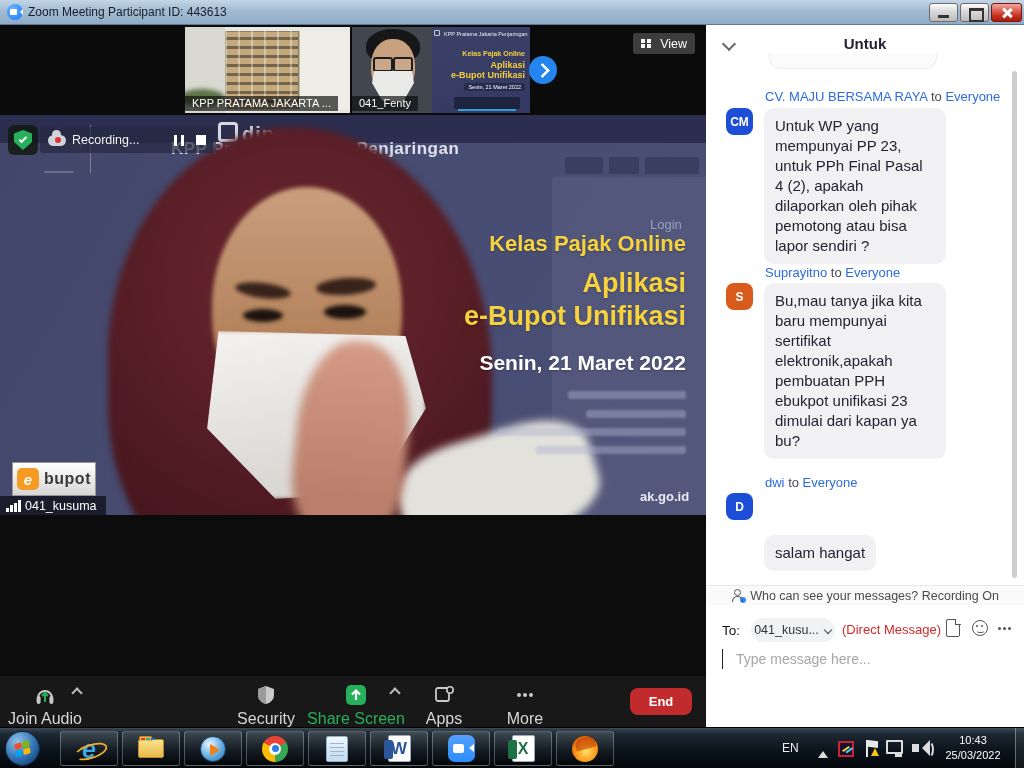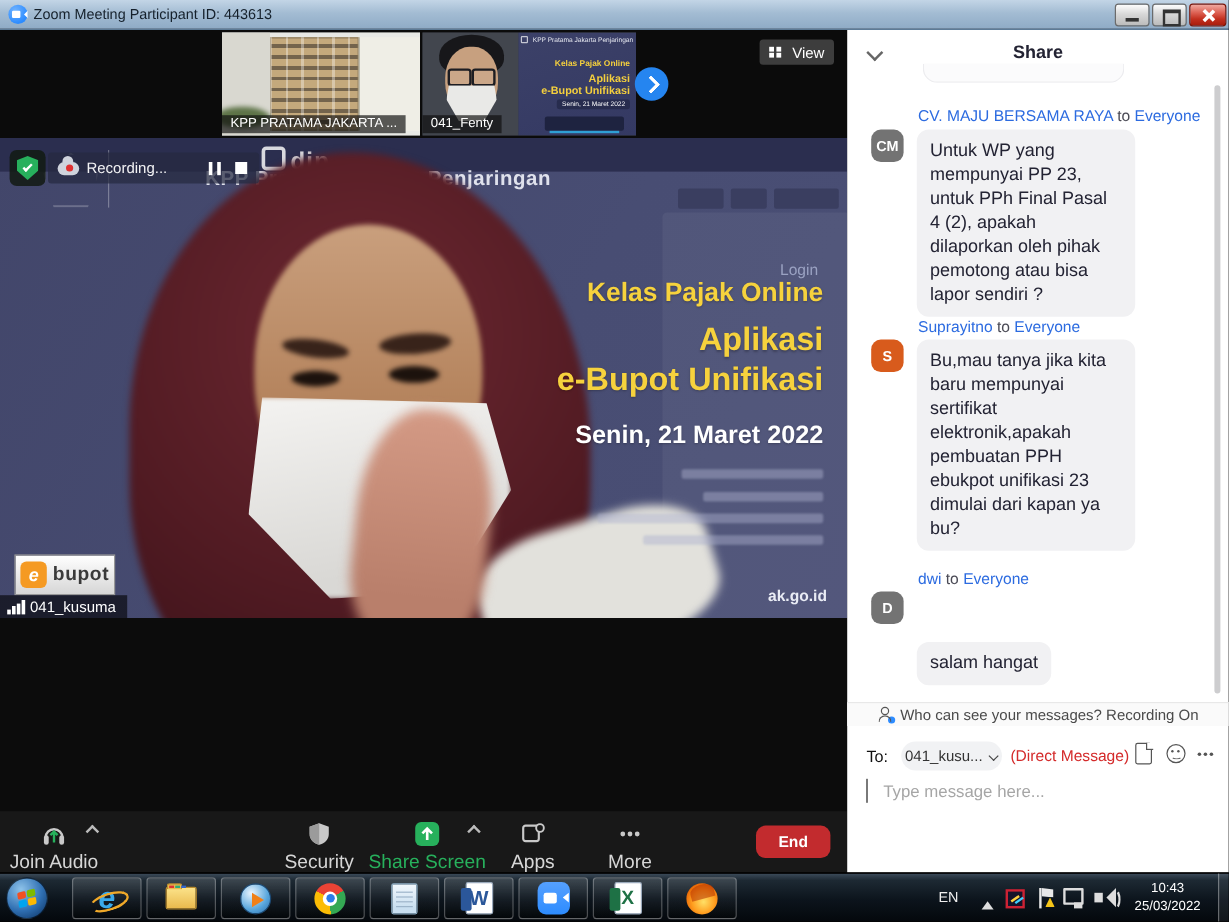--- a/index.html
+++ b/index.html
@@ -281,21 +281,21 @@
   #chat-title { position:absolute; left:0; top:0; width:318px; height:38px; text-align:center;
     line-height:38px; font-size:15px; font-weight:bold; color:#232333; }
   #partial-bubble { position:absolute; left:63px; top:28px; width:168px; height:16px;
     background:#fbfbfc; border:1px solid #ececef; border-top:none; border-radius:0 0 12px 12px; }
   #chat-scrollbar { position:absolute; left:306px; top:46px; width:5px; height:507px;
     background:#cdcdcf; border-radius:3px; }
   .msg-header { position:absolute; left:59px; font-size:13px; white-space:nowrap; color:#4a4a55; }
   .msg-header .who { color:#2c6be0; }
   .avatar { position:absolute; left:20px; width:27px; height:27px; border-radius:8px; color:#fff;
     font-size:12px; font-weight:bold; display:flex; align-items:center; justify-content:center; }
-  .av-slate { background:#737373; } .av-orange { background:#d85b1c; }
+  .av-slate { background:#1d4ed8; } .av-orange { background:#d85b1c; }
   .bubble { position:absolute; left:58px; background:#f1f1f3; border-radius:10px; padding:8px 11px;
     font-size:15px; line-height:20px; color:#232333; }
   .bubble.wide { width:182px; }
   #chat-notice { position:absolute; left:0; top:560px; width:318px; height:20px; background:#fafafa;
     border-top:1px solid #e8e8e8; display:flex; align-items:center; justify-content:center; gap:6px;
     font-size:12.5px; color:#4a4a4a; }
   #notice-person { position:relative; width:13px; height:13px; }
   #notice-person::before { content:""; position:absolute; left:3px; top:0; width:5px; height:5px;
     border:1.5px solid #555; border-radius:50%; }
   #notice-person::after { content:""; position:absolute; left:1px; top:7px; width:9px; height:5px;
@@ -473,21 +473,21 @@
         <circle cx="17" cy="6" r="3.2" fill="#181818" stroke="#c9c9c9" stroke-width="1.6"></circle>
       </svg>
       <div class="lbl">Apps</div>
     </div>
     <div id="end-btn">End</div>
   </div>
 </div>
 
 <div id="chat">
   <div id="chat-collapse"></div>
-  <div id="chat-title">Share</div>
+  <div id="chat-title">Untuk</div>
   <div id="partial-bubble"></div>
   <div id="chat-scrollbar"></div>
 
   <div class="msg-header" style="top:64px">
     <span class="who">CV. MAJU BERSAMA RAYA</span>
     <span>to</span>
     <span class="who">Everyone</span>
   </div>
   <div class="avatar av-slate" style="top:83px">CM</div>
   <div class="bubble wide" style="top:83px">Untuk WP yang mempunyai PP 23, untuk PPh Final Pasal 4 (2),  apakah dilaporkan oleh pihak pemotong atau bisa lapor sendiri ?</div>

